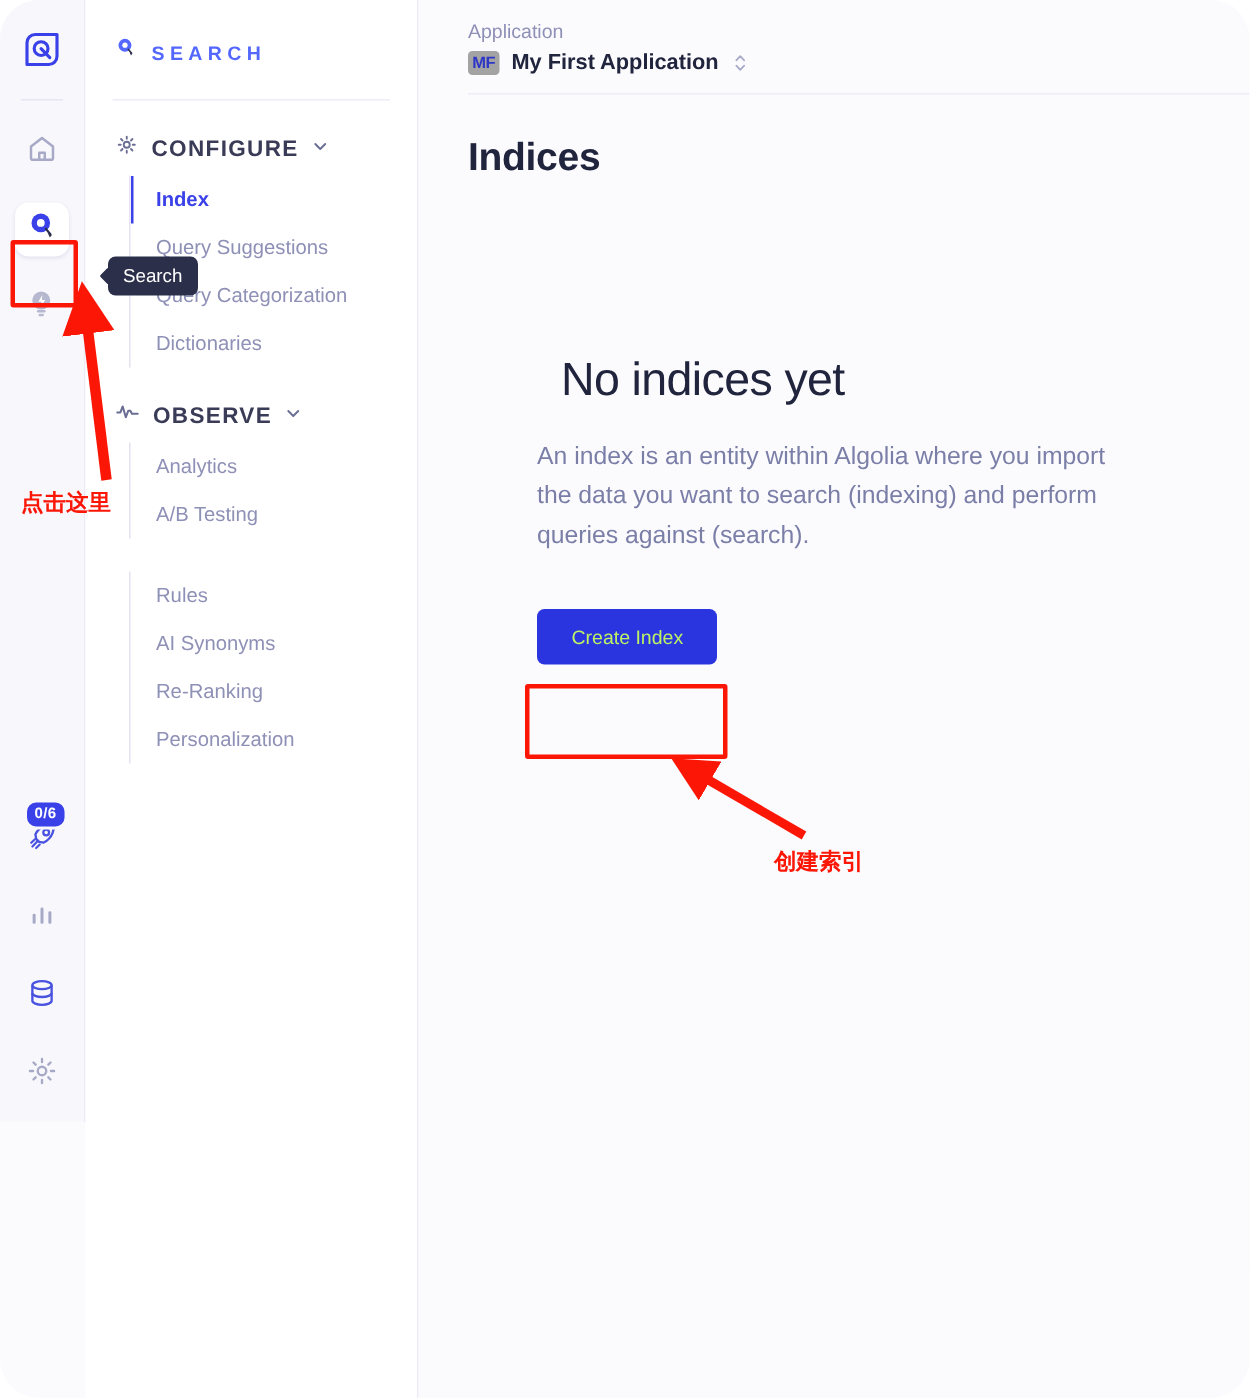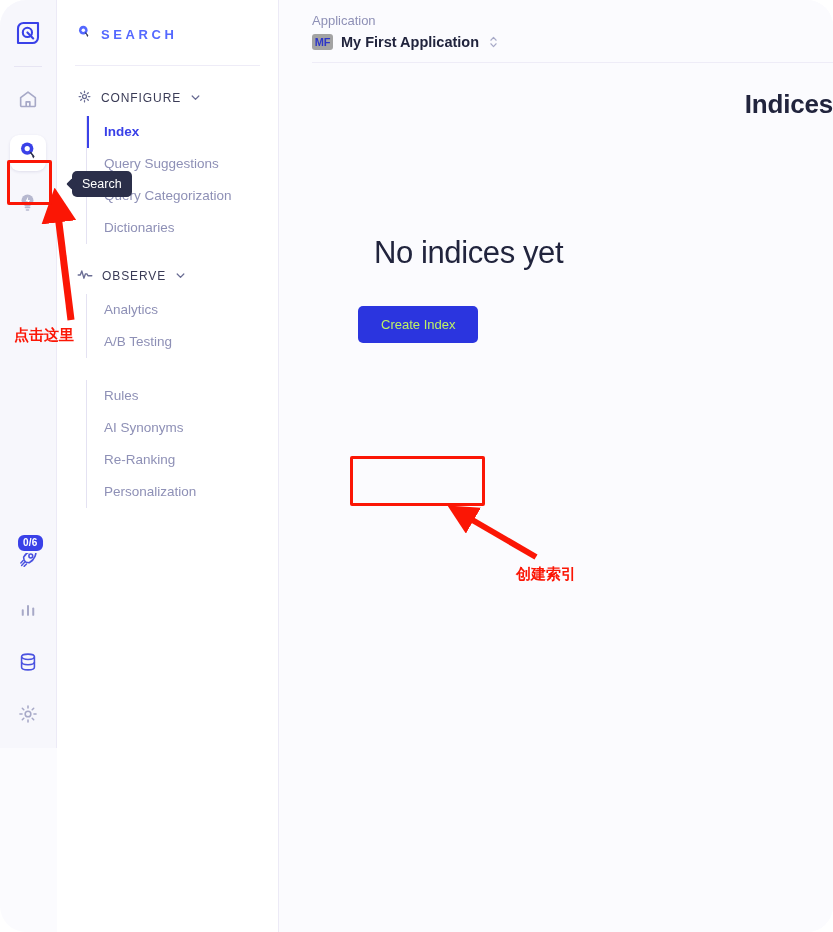--- a/index.html
+++ b/index.html
@@ -60,21 +60,21 @@
     letter-spacing: 3.6px;
   }
   .nav-divider { height: 1px; background: #eeecf7; margin: 20px 18px 0 18px; }
 
   .nav-section { margin-top: 22px; }
   .nav-section-head {
     display: flex; align-items: center; gap: 9px;
     padding-left: 20px; height: 20px;
   }
   .nav-section-title {
-    font-size: 12px; font-weight: 400; color: #3a3b56;
+    font-size: 15px; font-weight: 700; color: #3a3b56;
     letter-spacing: .9px;
   }
   .nav-items { margin-top: 8px; margin-left: 29px; border-left: 1px solid #e4e2f2; }
   .nav-item {
     display: block; font-size: 13.5px; color: #8e90b6;
     padding: 7px 0 7px 17px; line-height: 18px;
   }
   .nav-item.active { color: #3a41e8; font-weight: 700; }
   .nav-item.active-bar { box-shadow: inset 2px 0 0 0 #3a41e8; }
 
@@ -93,21 +93,21 @@
     font-size: 11px; font-weight: 700;
     display: flex; align-items: center; justify-content: center;
     letter-spacing: -.2px;
   }
   .app-name { font-size: 14.5px; font-weight: 700; color: #21243d; }
   .app-chevrons { display:flex; flex-direction:column; gap:2px; margin-left:2px; }
   .header-rule { height: 1px; background: #eeecf7; margin: 12px 0 0 33px; }
 
   .page-title {
     font-size: 26px; font-weight: 700; color: #21243d;
-    padding: 26px 0 0 33px; letter-spacing: -.2px; text-align: right;
+    padding: 26px 0 0 33px; letter-spacing: -.2px;
   }
 
   .empty { padding: 115px 0 0 79px; max-width: 470px; }
   .empty-title {
     font-size: 31px; color: #21243d; font-weight: 400;
     letter-spacing: -.4px; line-height: 1.15; margin-left: 16px;
   }
   .empty-body {
     margin-top: 20px; font-size: 16.5px; color: #7b7fa8;
     line-height: 1.62; max-width: 452px;
@@ -326,20 +326,21 @@
           </svg>
         </span>
       </div>
     </div>
     <div class="header-rule"></div>
 
     <h1 class="page-title">Indices</h1>
 
     <div class="empty">
       <div class="empty-title">No indices yet</div>
+      <p class="empty-body">An index is an entity within Algolia where you import the data you want to search (indexing) and perform queries against (search).</p>
       <button class="btn-primary">Create Index</button>
     </div>
 
   </div>
 
   <div id="tooltip">
     <span>Search</span>
   </div>
 
   <svg id="anno-svg">

